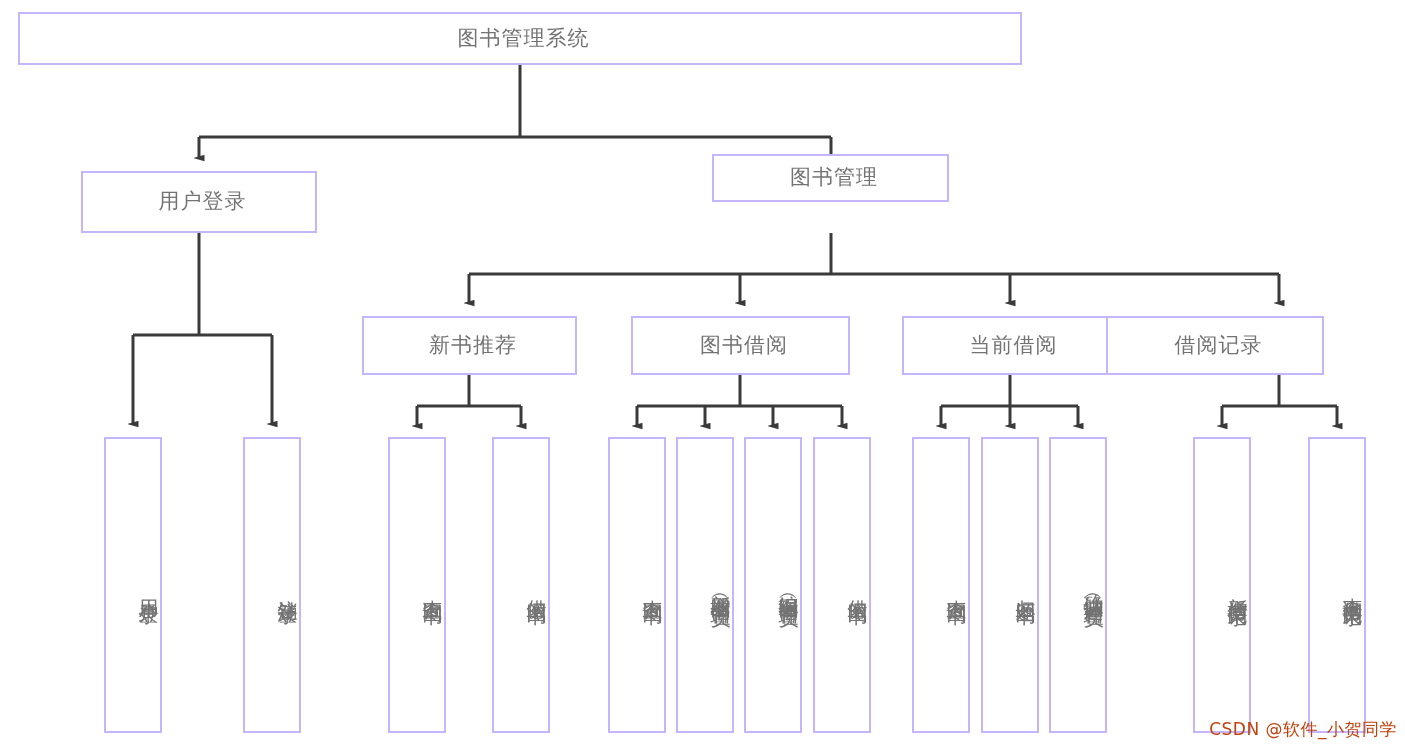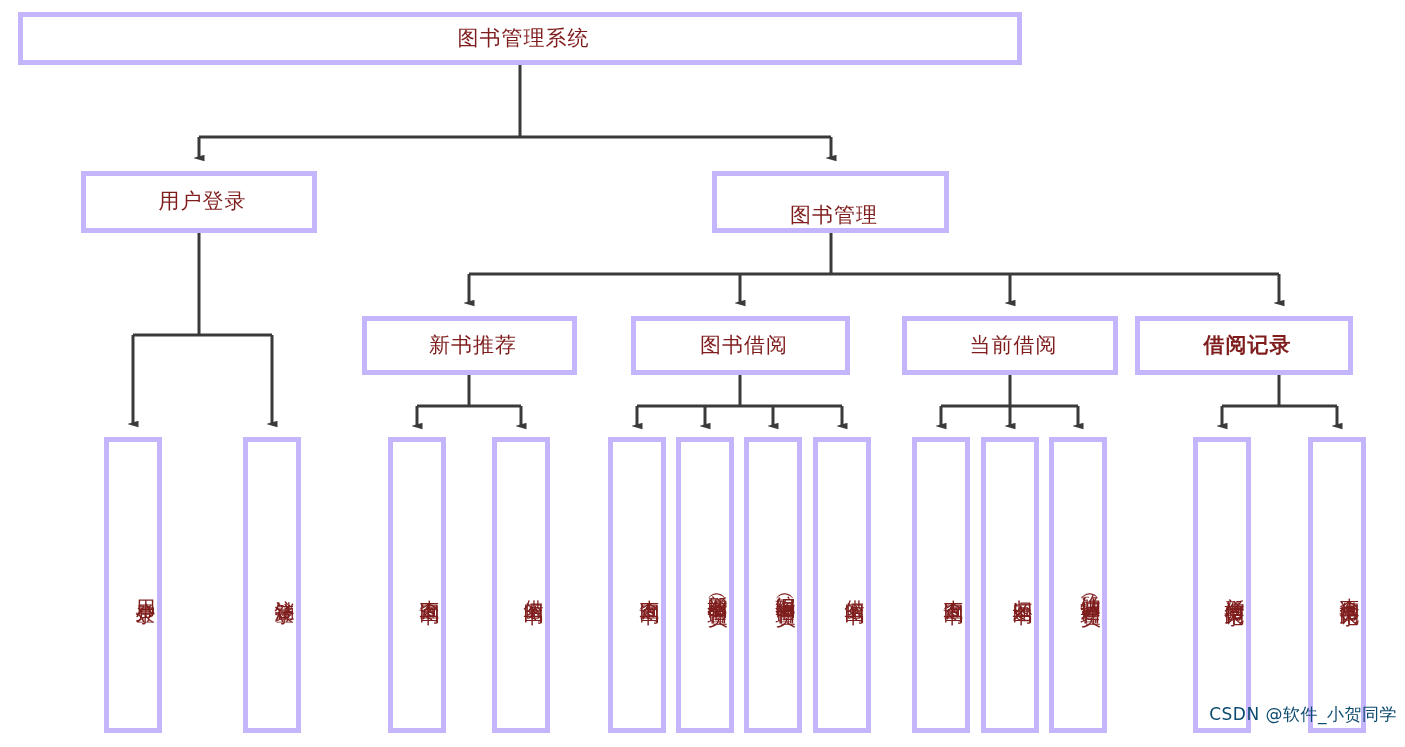--- a/index.html
+++ b/index.html
@@ -21,26 +21,26 @@
   #diagram-svg {
     position: absolute;
     left: 0;
     top: 0;
     width: 1405px;
     height: 747px;
   }
   .node {
     position: absolute;
     box-sizing: border-box;
-    border: 5px solid #c4b5fd;
+    border: 2px solid #c4b5fd;
     background: #ffffff;
     display: flex;
     align-items: center;
     justify-content: center;
-    color: #7f1d1d;
+    color: #737373;
     z-index: 2;
     padding-left: 7px;
   }
   .node-h {
     font-size: 21px;
     letter-spacing: 1px;
     line-height: 1.2;
     white-space: nowrap;
   }
   .node-v {
@@ -55,23 +55,23 @@
     text-align: left;
   }
   .node-v > span {
     writing-mode: vertical-rl;
     text-orientation: upright;
     display: block;
   }
   #watermark {
     position: absolute;
     right: 8px;
-    bottom: 21px;
+    bottom: 6px;
     font-size: 17px;
-    color: #0c4a6e;
+    color: #c2410c;
     letter-spacing: 0.5px;
     z-index: 3;
     white-space: nowrap;
   }
 </style>
 </head>
 <body>
 
 <div id="diagram-root">
 
@@ -127,34 +127,34 @@
     </g>
   </svg>
 
   <div class="node node-h" style="left:18px; top:12px; width:1004px; height:53px;">
     <span>图书管理系统</span>
   </div>
 
   <div class="node node-h" style="left:81px; top:171px; width:236px; height:62px;">
     <span>用户登录</span>
   </div>
-  <div class="node node-h" style="left:712px; top:171px; width:237px; height:62px;align-items:flex-end;">
+  <div class="node node-h" style="left:712px; top:154px; width:237px; height:48px;">
     <span>图书管理</span>
   </div>
 
   <div class="node node-h" style="left:631px; top:316px; width:219px; height:59px;">
     <span>图书借阅</span>
   </div>
   <div class="node node-h" style="left:362px; top:316px; width:215px; height:59px;">
     <span>新书推荐</span>
   </div>
   <div class="node node-h" style="left:902px; top:316px; width:216px; height:59px;">
     <span>当前借阅</span>
   </div>
-  <div class="node node-h" style="left:1135px; top:316px; width:218px; height:59px;font-weight:bold;">
+  <div class="node node-h" style="left:1106px; top:316px; width:218px; height:59px;">
     <span>借阅记录</span>
   </div>
 
   <div class="node node-v" style="left:104px; top:437px; width:58px; height:296px;">
     <span>用户登录</span>
   </div>
   <div class="node node-v" style="left:243px; top:437px; width:58px; height:296px;">
     <span>注销登录</span>
   </div>
 

